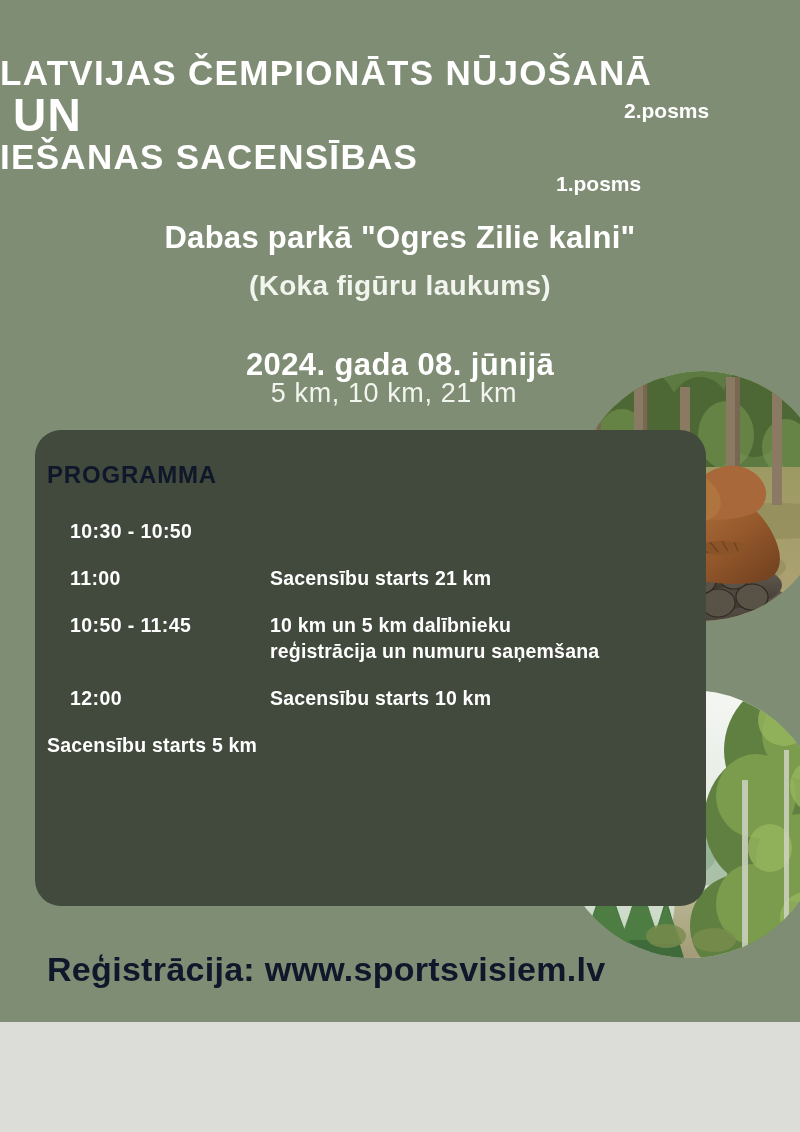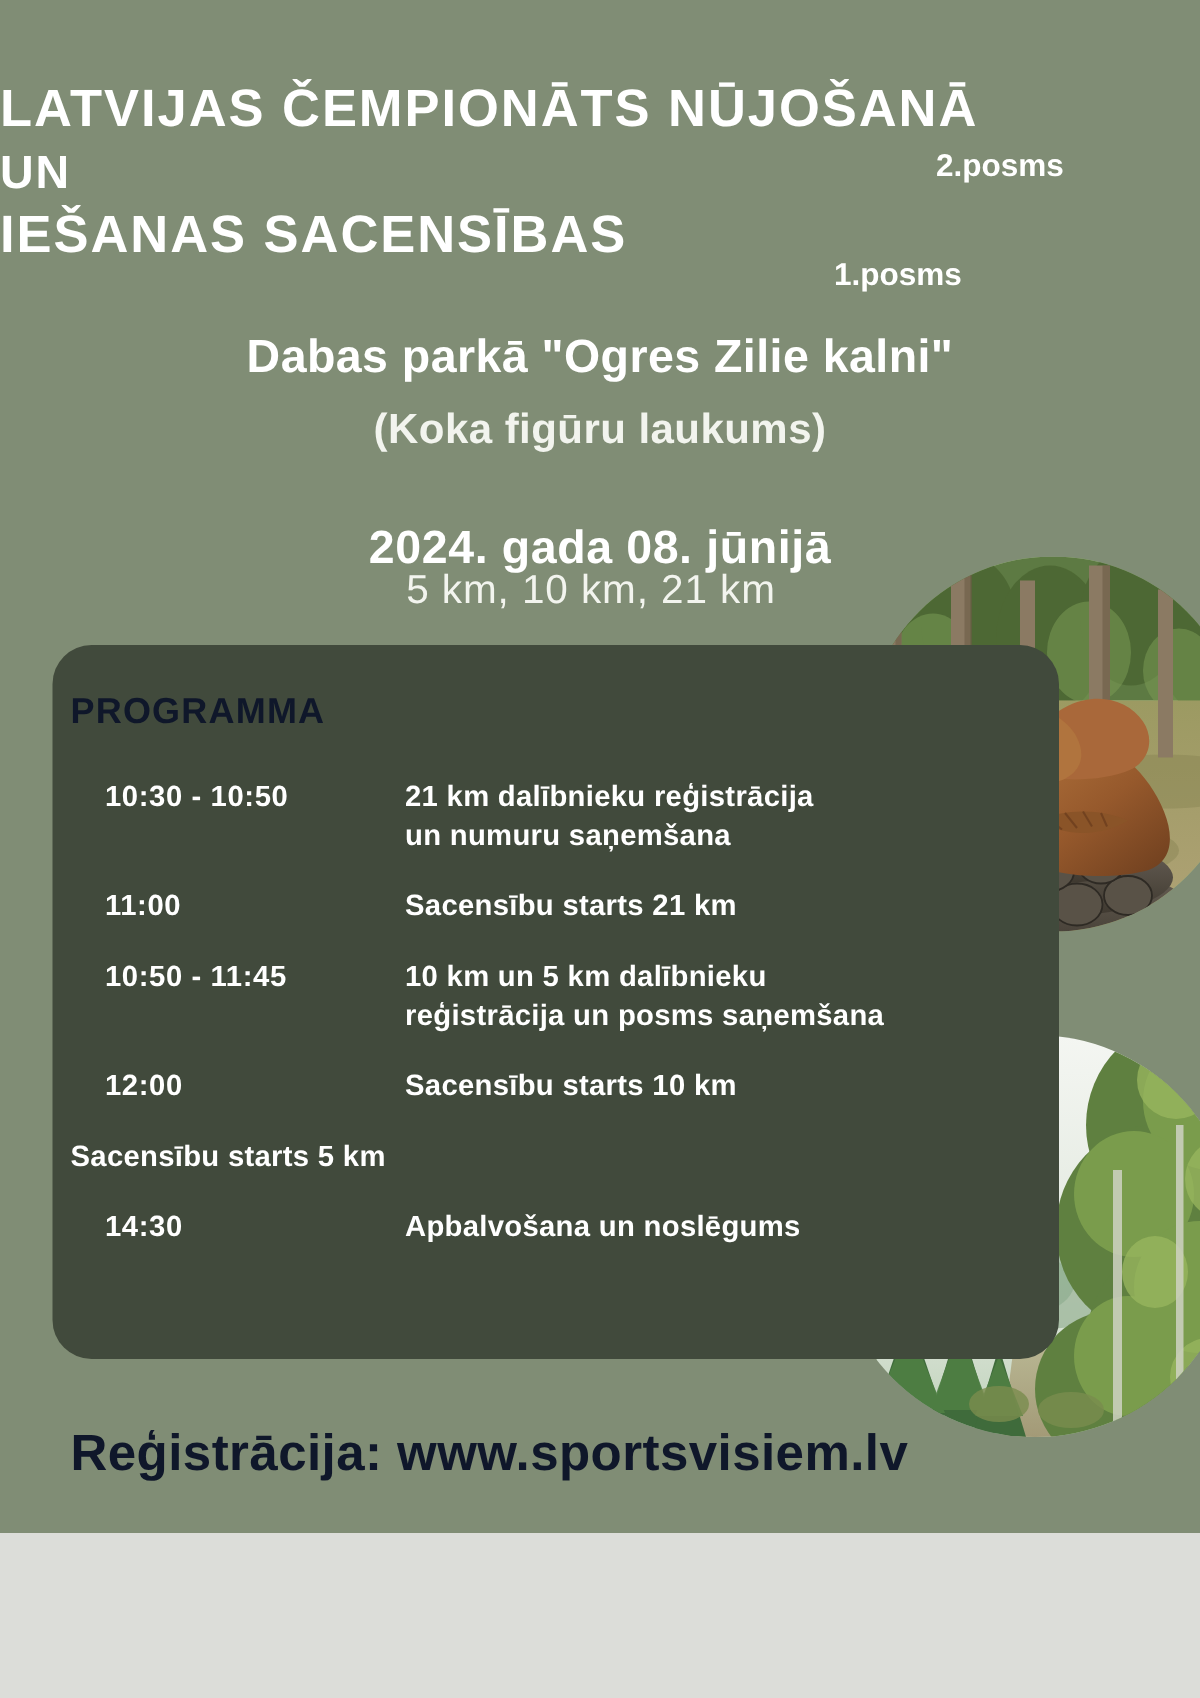--- a/index.html
+++ b/index.html
@@ -29,21 +29,21 @@
   }
   .title-line {
     font-family: "Liberation Sans", sans-serif;
     font-weight: bold;
     color: #ffffff;
     font-size: 35px;
     letter-spacing: 1.3px;
     line-height: 42px;
     white-space: nowrap;
   }
-  .title-line.l2 { font-size: 31px; }
+  .title-line.l2 { font-size: 46px; padding-left: 13px; }
   .posms {
     position: absolute;
     font-family: "Liberation Sans", sans-serif;
     font-weight: bold;
     color: #ffffff;
     font-size: 21px;
     letter-spacing: 0px;
   }
   #posms-2 { left: 624px; top: 47px; }
   #posms-1 { left: 556px; top: 120px; }
@@ -317,53 +317,43 @@
       <rect x="224" y="166" width="26" height="5" fill="#5d4d3a" opacity="0.6"></rect>
     </svg>
   </div>
 
   <div id="program-panel"></div>
   <div id="program-title">PROGRAMMA</div>
 
   <div id="schedule">
     <div class="sched-row">
       <div class="sched-time">10:30 - 10:50</div>
-      <div class="sched-desc">
-        <span class="l">21 km dalībnieku reģistrācija</span>
-        <span class="l">un numuru saņemšana</span>
-      </div>
     </div>
     <div class="sched-row">
       <div class="sched-time">11:00</div>
       <div class="sched-desc">
         <span class="l">Sacensību starts 21 km</span>
       </div>
     </div>
     <div class="sched-row">
       <div class="sched-time">10:50 - 11:45</div>
       <div class="sched-desc">
         <span class="l">10 km un 5 km dalībnieku</span>
-        <span class="l">reģistrācija un posms saņemšana</span>
+        <span class="l">reģistrācija un numuru saņemšana</span>
       </div>
     </div>
     <div class="sched-row">
       <div class="sched-time">12:00</div>
       <div class="sched-desc">
         <span class="l">Sacensību starts 10 km</span>
       </div>
     </div>
     <div class="sched-row">
       <div class="sched-desc">
         <span class="l">Sacensību starts 5 km</span>
-      </div>
-    </div>
-    <div class="sched-row">
-      <div class="sched-time">14:30</div>
-      <div class="sched-desc">
-        <span class="l">Apbalvošana un noslēgums</span>
       </div>
     </div>
   </div>
 
   <div class="photo" id="photo-trail">
     <svg viewBox="0 0 268 268" preserveAspectRatio="xMidYMid slice" aria-hidden="true">
       <defs>
         <linearGradient id="skyT" x1="0" y1="0" x2="0" y2="1">
           <stop offset="0%" stop-color="#f4f6f2"></stop>
           <stop offset="65%" stop-color="#dfe7dc"></stop>

